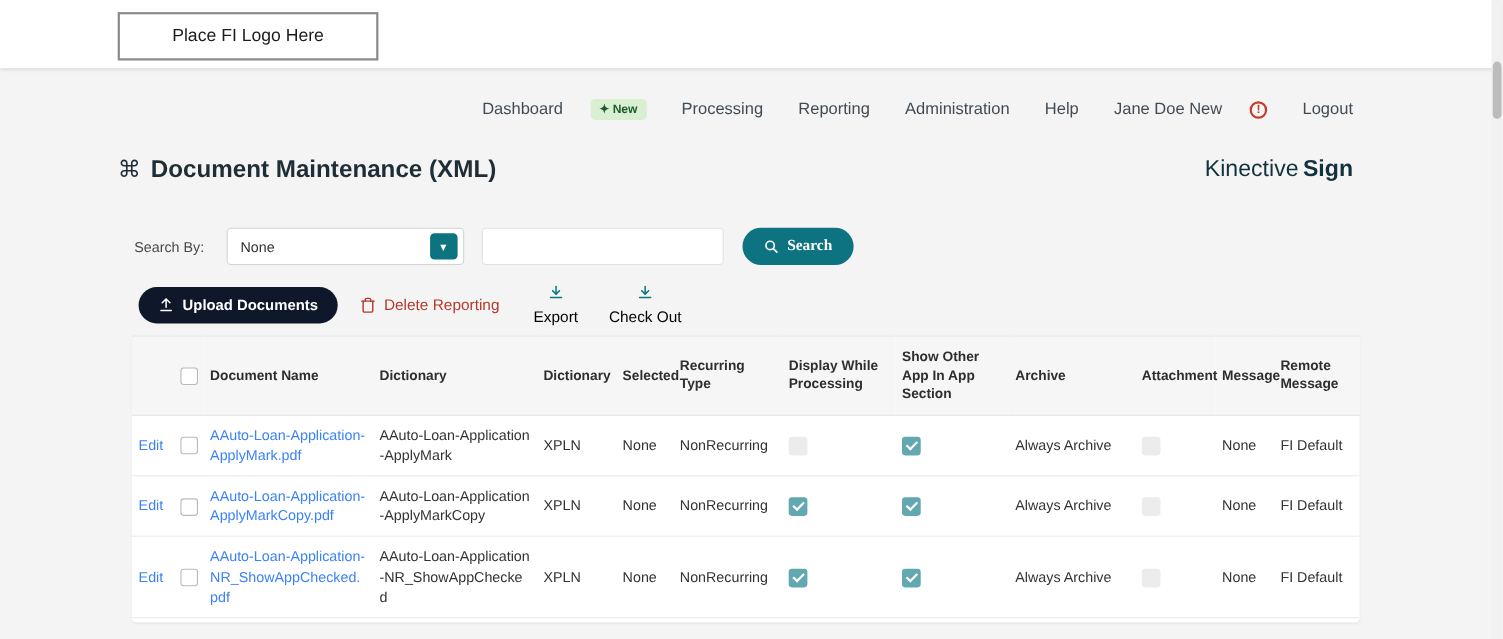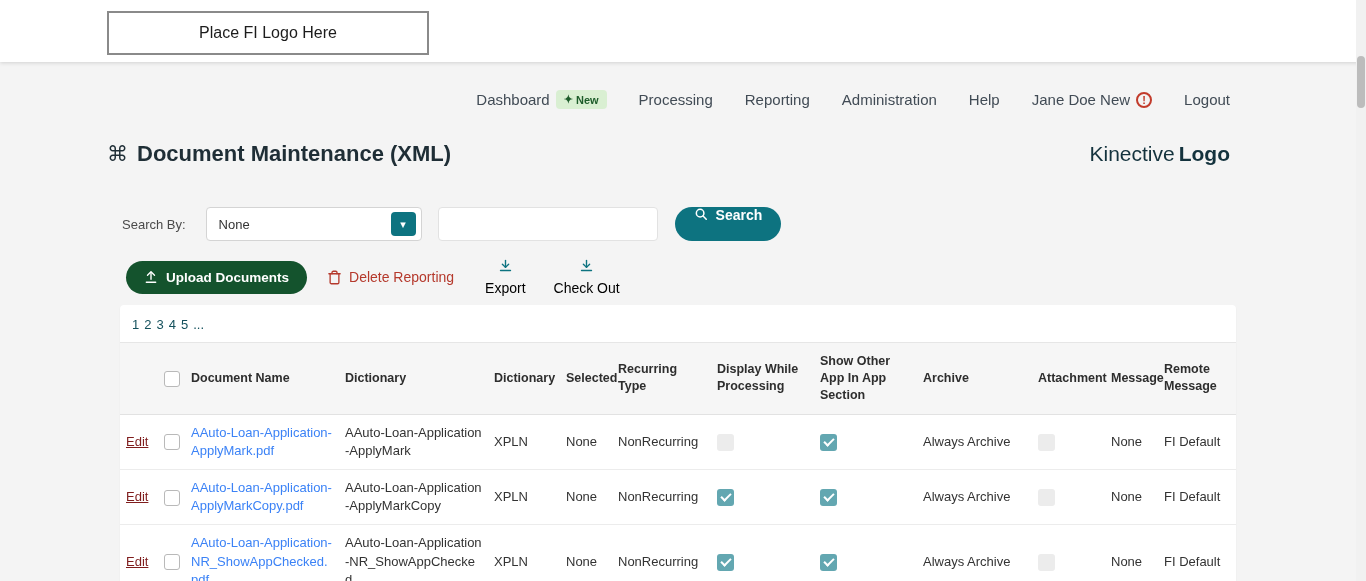--- a/index.html
+++ b/index.html
@@ -3,30 +3,30 @@
 <meta charset="utf-8">
 <style>
   * { box-sizing: border-box; margin: 0; padding: 0; }
   body {
     width: 1366px; height: 581px; overflow: hidden; position: relative;
     background: #f4f4f4; font-family: "Liberation Sans", sans-serif; color: #333;
   }
   
   .topbar { height: 62px; background: #fff; box-shadow: 0 1px 4px rgba(0,0,0,.14); position: relative; z-index: 3; }
   .logo-box {
-    position: absolute; left: 107px; top: 11px; width: 322px; height: 44px;
+    position: absolute; left: 107px; top: 11px; width: 237px; height: 44px;
     border: 2px solid #8a8a8a; background: #fff; display: flex; align-items: center; justify-content: center;
     font-size: 16px; color: #1c1c1c;
   }
   
   .nav {
     display: flex; justify-content: flex-end; align-items: center; gap: 32px;
     padding: 28px 136px 0 0; font-size: 15px; color: #414b55;
   }
-  .nav-item { display: flex; align-items: center; gap: 6px; cursor: pointer; white-space: nowrap; }
+  .nav-item { display: flex; align-items: center; gap: 25px; cursor: pointer; white-space: nowrap; }
   .badge-new {
     background: #d9efd2; color: #1d5c2a; font-size: 11px; padding: 3px 8px; border-radius: 4px;
     display: inline-flex; align-items: center; gap: 3px; font-weight: bold;
   }
   .alert-icon {
     width: 16px; height: 16px; border: 2px solid #c23b2b; border-radius: 50%; color: #c23b2b;
     font-weight: bold; font-size: 11px; line-height: 12px; display: inline-flex; align-items: center; justify-content: center;
   }
   
   .title-row { display: flex; justify-content: space-between; align-items: center; margin: 32px 136px 0 107px; }
@@ -45,27 +45,27 @@
   .chevron-btn {
     width: 25px; height: 24px; background: #0d7380; border-radius: 4px; color: #fff;
     display: flex; align-items: center; justify-content: center; font-size: 11px;
   }
   .search-input {
     width: 220px; height: 34px; margin-left: 16px; background: #fff; border: 1px solid #e2e2e2;
     border-radius: 4px; padding: 0 10px; font-size: 13px; font-family: "Liberation Sans", sans-serif;
   }
   .btn-search {
     margin-left: 17px; height: 34px; border: none; border-radius: 17px; background: #0d7380; color: #fff;
-    font-size: 14px; font-weight: bold; padding: 0 19px; display: inline-flex; align-items: flex-start; gap: 8px;
-    cursor: pointer; font-family: Liberation Sans, sans-serif;
+    font-size: 14px; font-weight: bold; padding: 0 19px; display: inline-flex; align-items: center; gap: 8px;
+    cursor: pointer; font-family: Liberation Serif, serif;
   }
   
   .toolbar { display: flex; align-items: center; margin: 17px 0 0 126px; }
   .btn-teal {
-    height: 33px; border: none; border-radius: 17px; background: #14532d; color: #fff;
+    height: 33px; border: none; border-radius: 17px; background: #0f172a; color: #fff;
     font-size: 13.5px; font-weight: bold; padding: 0 18px; display: inline-flex; align-items: center; gap: 8px;
     cursor: pointer; font-family: "Liberation Sans", sans-serif;
   }
   .btn-teal + .btn-teal { margin-left: 10px; }
   .link-action { display: inline-flex; align-items: center; gap: 7px; font-size: 14px; cursor: pointer; }
   .link-delete { color: #b5392c; margin-left: 20px; }
   .link-teal { color: #000000; flex-direction: column; }
   .ml-30 { margin-left: 31px; }
   .ml-28 { margin-left: 28px; text-align: right; }
   
@@ -75,21 +75,21 @@
   }
   .pagination { padding: 12px 16px 10px 12px; font-size: 13px; color: #14505c; }
   .pagination span { margin-right: 5px; cursor: pointer; }
   table { width: 100%; border-collapse: collapse; table-layout: fixed; font-size: 13px; }
   thead tr { background: #f6f6f6; }
   th {
     font-size: 12.5px; font-weight: bold; color: #2e2e2e; text-align: left; vertical-align: middle;
     padding: 10px 6px; border-top: 1px solid #e6e6e6; border-bottom: 1px solid #e2e2e2; line-height: 1.35;
   }
   td { padding: 9px 6px; vertical-align: middle; border-bottom: 1px solid #ececec; color: #333; line-height: 1.4; word-break: break-all; }
-  .edit-link { color: #7f1d1d; text-decoration: underline; cursor: pointer; }
+  .edit-link { color: #3b82f6; cursor: pointer; }
   .doc-link { color: #3b82f6; text-decoration: none; cursor: pointer; }
   .cb { display: inline-block; vertical-align: middle; }
   .cb.plain { width: 16px; height: 16px; background: #fff; border: 1px solid #b9b9b9; border-radius: 3px; cursor: pointer; }
   .cb.toggle { width: 17px; height: 17px; border-radius: 3px; position: relative; cursor: pointer; }
   .cb.toggle[data-state="true"] { background: #63a7b1; }
   .cb.toggle[data-state="true"]::after {
     content: ""; position: absolute; left: 4px; top: 4px; width: 8px; height: 4px;
     border-left: 2px solid #fff; border-bottom: 2px solid #fff; transform: rotate(-45deg);
   }
   .cb.toggle[data-state="false"] { background: #ececec; }
@@ -135,21 +135,21 @@
     <span>Logout</span>
   </div>
 </div>
 
 <div class="title-row">
   <div class="page-title">
     <span class="title-icon">⌘</span>
     <span>Document Maintenance (XML)</span>
   </div>
   <div class="brand">
-    <span>Kinective</span><span class="bold">Logo</span>
+    <span>Kinective</span><span class="bold">Sign</span>
   </div>
 </div>
 
 <div class="search-row">
   <span class="search-label">Search By:</span>
   <div class="select">
     <span>None</span>
     <span class="chevron-btn">▾</span>
   </div>
   <input class="search-input" type="text" value="" style="">
@@ -190,23 +190,20 @@
     <svg class="icon-svg" width="15" height="15" viewBox="0 0 24 24" fill="none" stroke="#0d7380" stroke-width="2.2" stroke-linecap="round" stroke-linejoin="round">
         <line x1="12" y1="4" x2="12" y2="15"></line>
         <polyline points="7,10 12,15 17,10"></polyline>
         <line x1="4" y1="20" x2="20" y2="20"></line>
       </svg>
     <span>Check Out</span>
   </span>
 </div>
 
 <div class="card">
-  <div class="pagination">
-    <span>1</span><span>2</span><span>3</span><span>4</span><span>5</span><span>...</span>
-  </div>
   <table>
     <colgroup>
       <col style="width:38px">
         <col style="width:27px">
         <col style="width:154px">
         <col style="width:149px">
       <col style="width:72px">
         <col style="width:52px">
         <col style="width:99px">
         <col style="width:103px">

